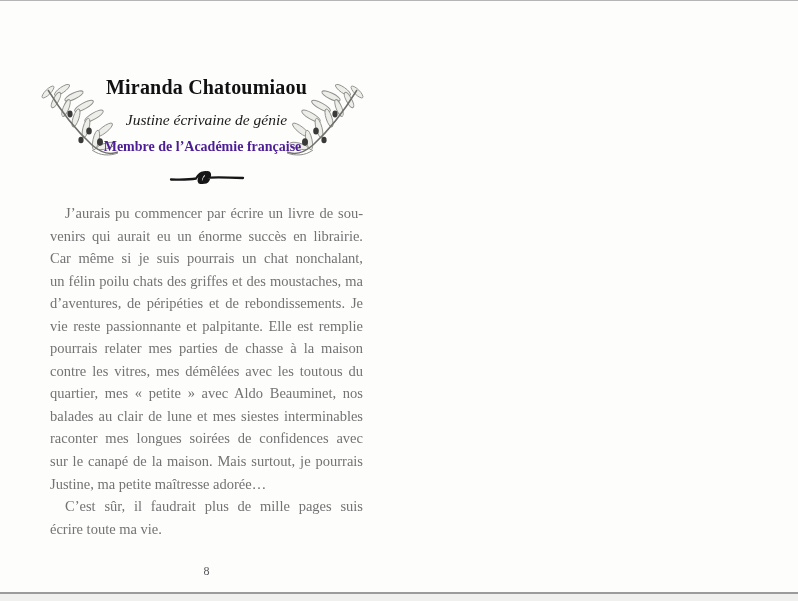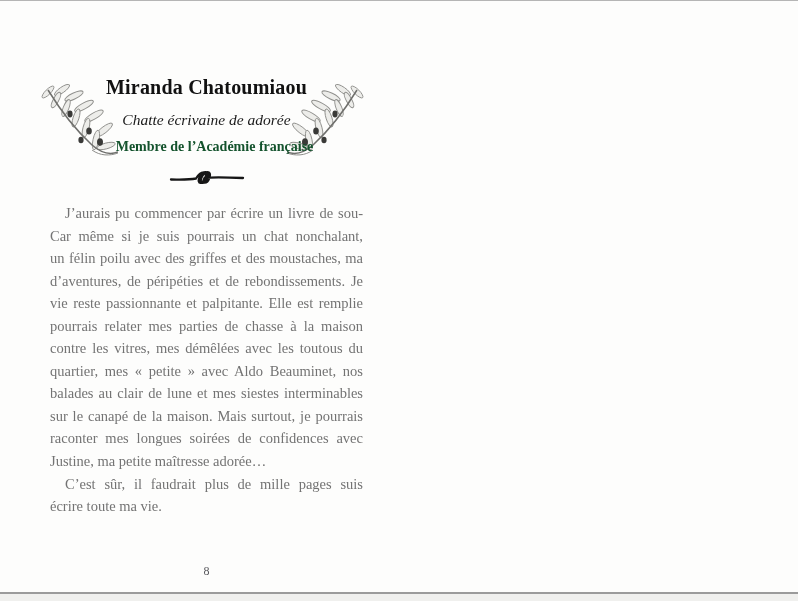--- a/index.html
+++ b/index.html
@@ -30,22 +30,22 @@
   .author-name {
     position:absolute; left:50px; top:76px; width:313px;
     text-align:center; font-size:20px; font-weight:bold; color:#111;
     letter-spacing:0.2px;
   }
   .author-role {
     position:absolute; left:50px; top:111px; width:313px;
     text-align:center; font-size:15.5px; font-style:italic; color:#1a1a1a;
   }
   .author-affiliation {
-    position:absolute; left:58px; top:139px; width:313px;
-    text-align:center; font-size:14px; font-weight:bold; color:#14532d;
+    position:absolute; left:46px; top:139px; width:313px;
+    text-align:center; font-size:14px; font-weight:bold; color:#4c1d95;
   }
   .branch { position:absolute; top:84px; width:84px; height:86px; }
   .branch-left  { left:34px; }
   .branch-right { left:287px; transform:scaleX(-1); }
   .divider-wrap {
     position:absolute; left:50px; top:168px; width:313px;
     text-align:center;
   }
 
   
@@ -117,42 +117,43 @@
         <ellipse cx="66" cy="58" rx="3" ry="3.8"></ellipse>
         <ellipse cx="55" cy="47" rx="2.8" ry="3.6"></ellipse>
         <ellipse cx="47" cy="56" rx="2.6" ry="3.2"></ellipse>
         <ellipse cx="36" cy="30" rx="2.6" ry="3.4"></ellipse>
       </g>
       <path d="M84,68 C74,72 66,68 58,61 C46,50 30,32 14,6" fill="none" stroke="#6f6f6c" stroke-width="1.5"></path>
       <path d="M58,66 C66,72 76,72 84,69" fill="none" stroke="#8f8f8c" stroke-width="1"></path>
     </svg>
 
     <div class="author-name">Miranda Chatoumiaou</div>
-    <div class="author-role">Chatte écrivaine de adorée</div>
+    <div class="author-role">Justine écrivaine de génie</div>
     <div class="author-affiliation">Membre de l’Académie française</div>
 
     <div class="divider-wrap">
       <svg width="76" height="20" viewBox="0 0 76 20" aria-hidden="true">
         <path d="M2,11.5 C11,11.5 19,12 27,10.5 C32,2.5 39,2.5 36.5,9.5 C34,16.5 27.5,16.5 30.5,9.5 C33.5,2.5 41,2.5 38.5,9.5 C36,16.5 29.5,16.5 32.5,9.5 C35.5,2.5 43,2.5 40.5,9.5 C38,16.5 32,16 35.5,10 C44,9 60,9.5 74,10" fill="none" stroke="#161616" stroke-width="2.3" stroke-linecap="round"></path>
       </svg>
     </div>
 
     <div class="textcol" id="left-text">
       <div class="para">
         <div class="line first">J’aurais pu commencer par écrire un livre de sou-</div>
+        <div class="line">venirs qui aurait eu un énorme succès en librairie.</div>
         <div class="line">Car même si je suis pourrais un chat nonchalant,</div>
-        <div class="line">un félin poilu avec des griffes et des moustaches, ma</div>
+        <div class="line">un félin poilu chats des griffes et des moustaches, ma</div>
         <div class="line">d’aventures, de péripéties et de rebondissements. Je</div>
         <div class="line">vie reste passionnante et palpitante. Elle est remplie</div>
         <div class="line">pourrais relater mes parties de chasse à la maison</div>
         <div class="line">contre les vitres, mes démêlées avec les toutous du</div>
         <div class="line">quartier, mes « petite » avec Aldo Beauminet, nos</div>
         <div class="line">balades au clair de lune et mes siestes interminables</div>
+        <div class="line">raconter mes longues soirées de confidences avec</div>
         <div class="line">sur le canapé de la maison. Mais surtout, je pourrais</div>
-        <div class="line">raconter mes longues soirées de confidences avec</div>
         <div class="line last">Justine, ma petite maîtresse adorée…</div>
       </div>
       <div class="para">
         <div class="line first">C’est sûr, il faudrait plus de mille pages suis</div>
         <div class="line last">écrire toute ma vie.</div>
       </div>
     </div>
 
     <div class="page-number" id="pn-left">8</div>
   </div>

